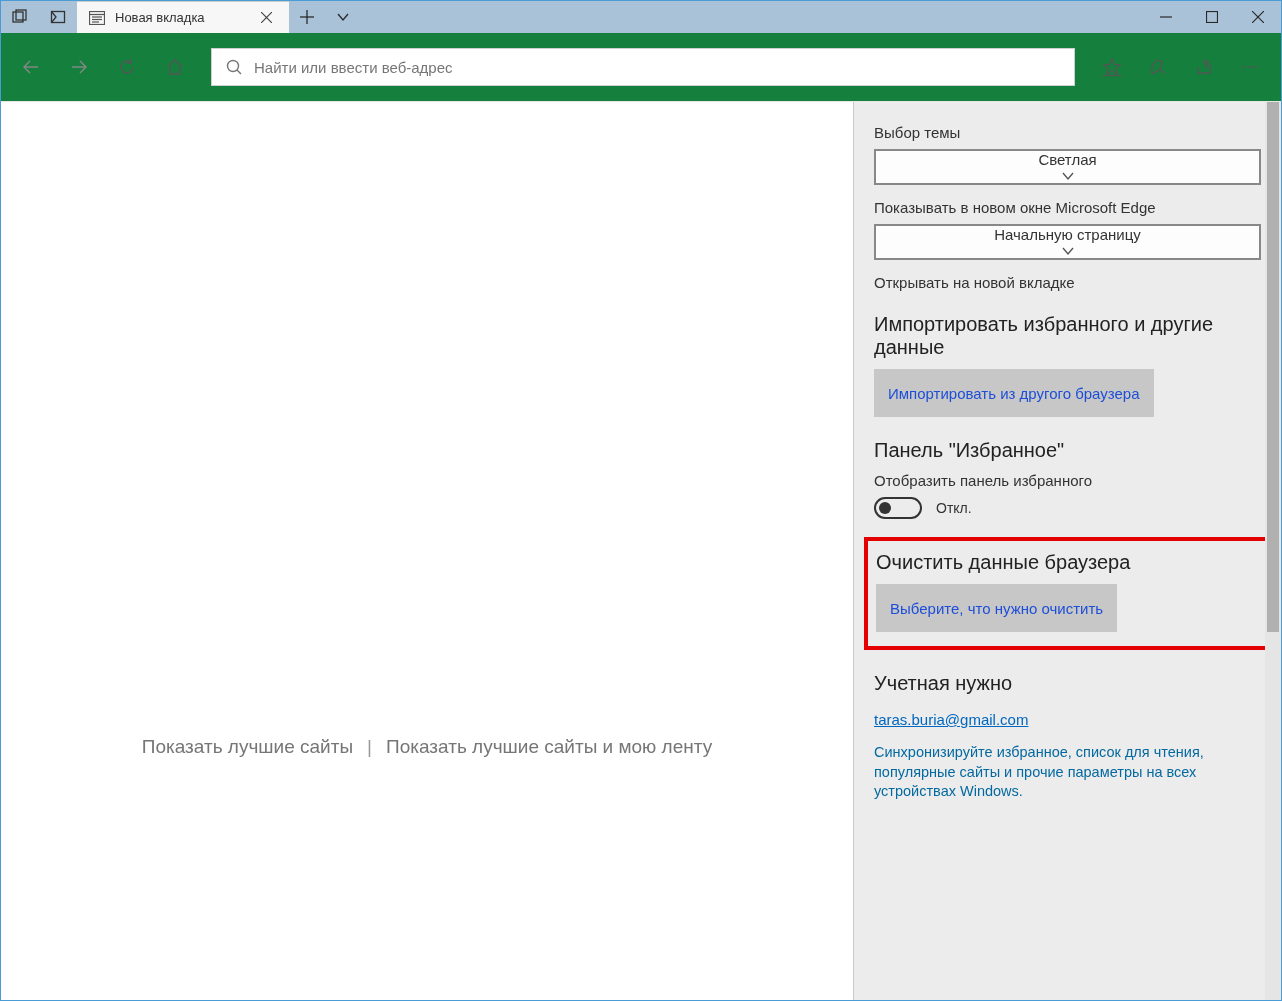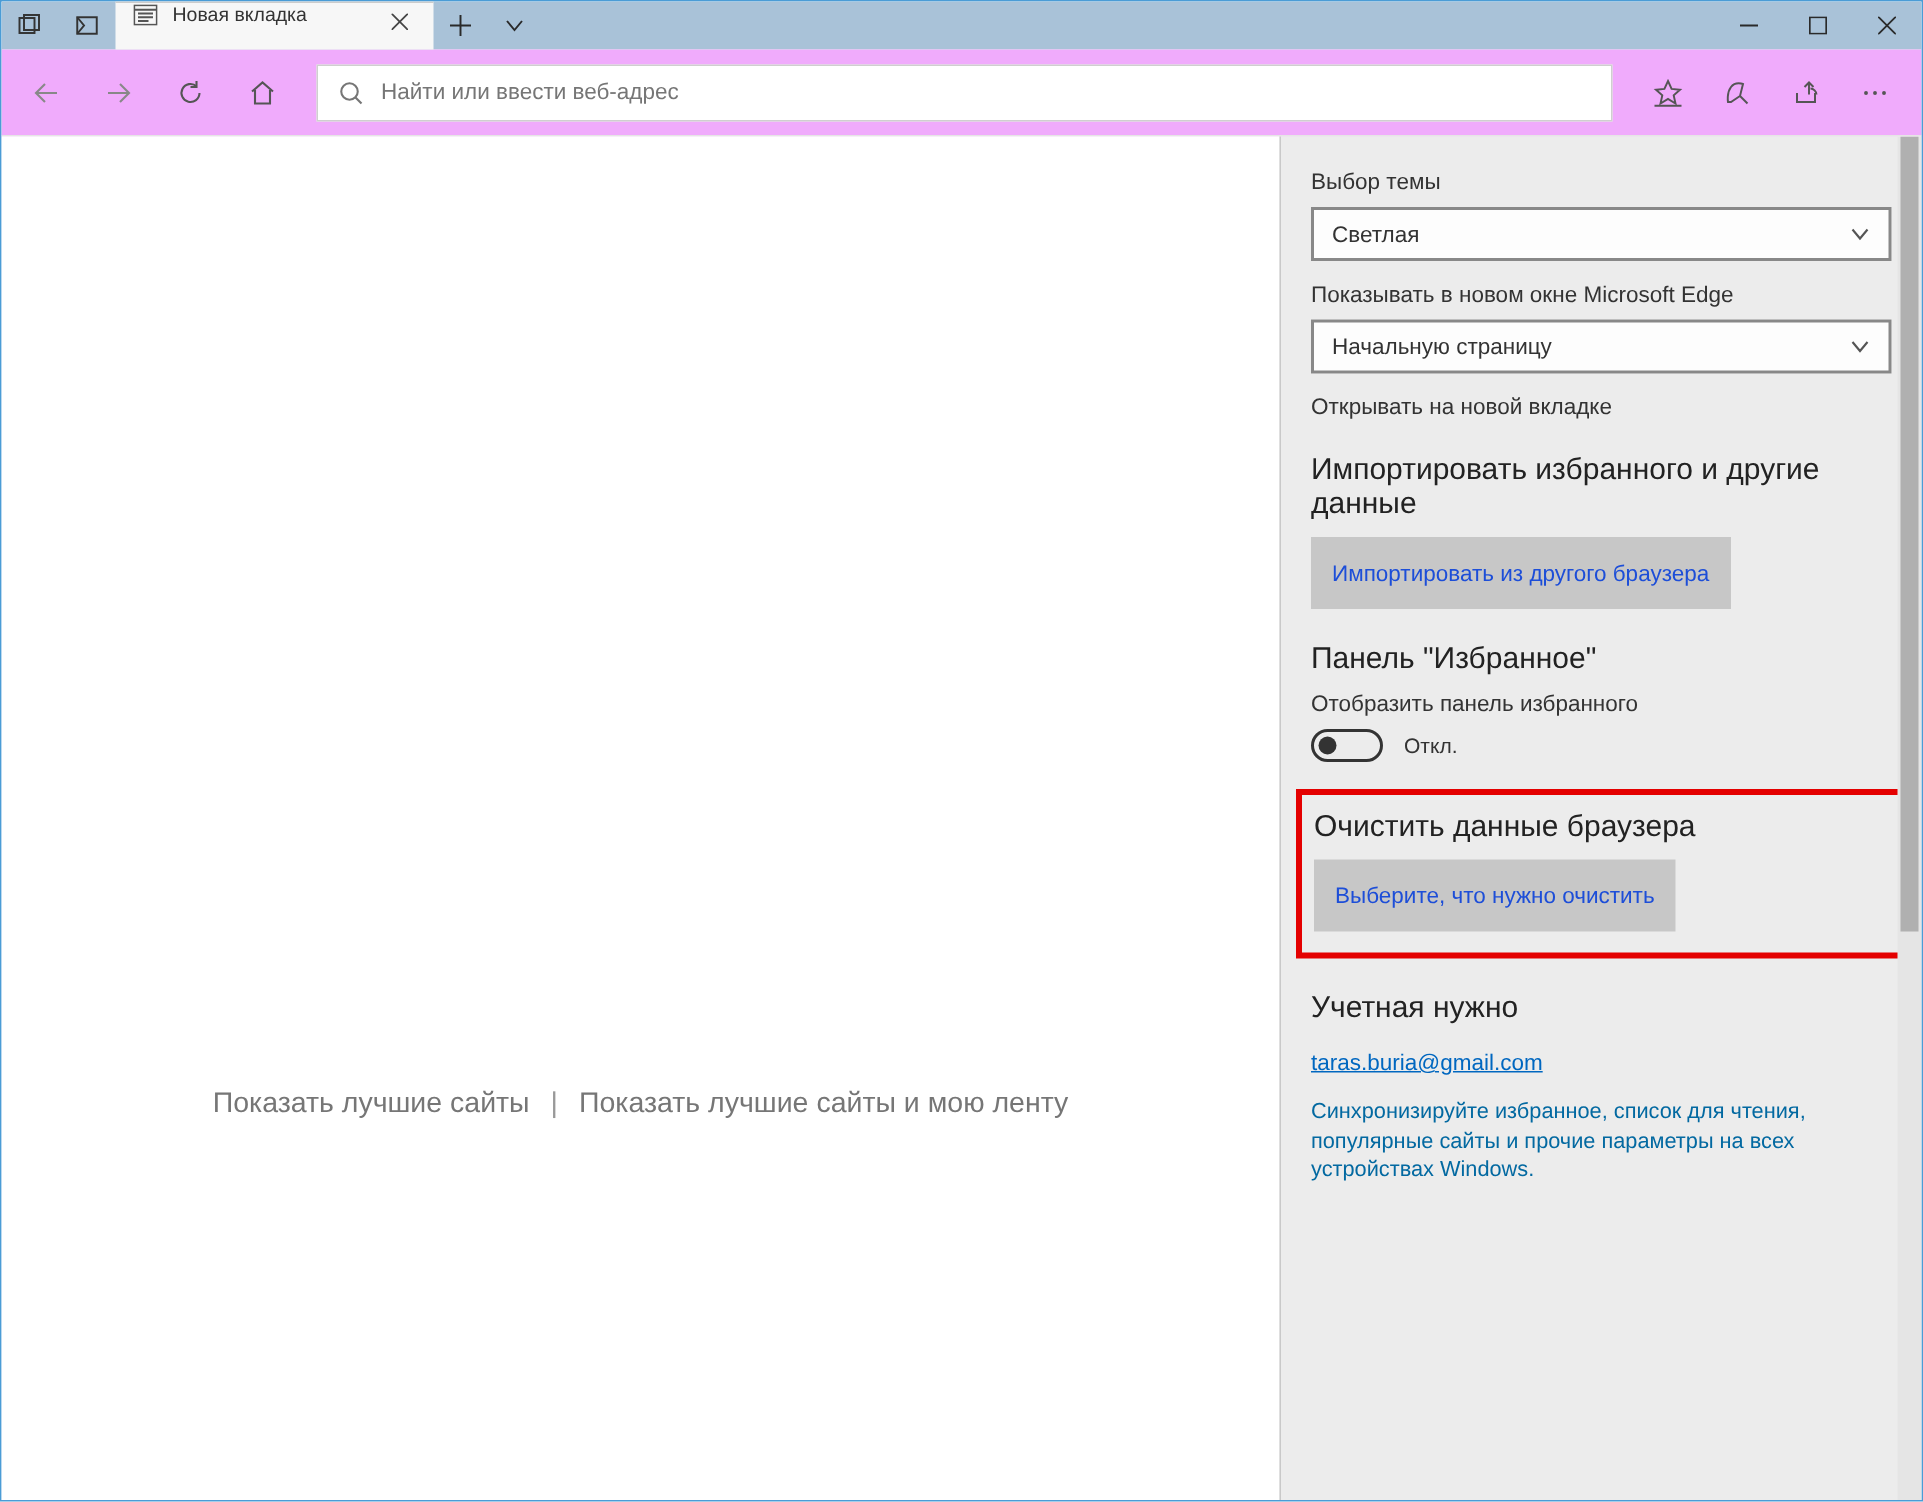--- a/index.html
+++ b/index.html
@@ -1,51 +1,51 @@
 <!DOCTYPE html>
 <html><head>
 <meta charset="utf-8">
 <style>
 * { margin: 0; padding: 0; box-sizing: border-box; font-family: "Segoe UI", Arial, sans-serif; }
 body { width: 1282px; height: 1001px; background: #fff; overflow: hidden; border: 1px solid #4a9cd6; }
 
 .titlebar { height: 32px; background: #a9c2d8; display: flex; align-items: stretch; }
 .titlebar-left { display: flex; align-items: center; }
 .titlebar-icon { width: 38px; height: 32px; display: flex; align-items: center; justify-content: center; color: #333; }
-.tab { height: 32px; background: #f7f7f7; display: flex; align-items: flex-start; padding: 0 10px 0 12px; gap: 10px; border-top: 1px solid #ccc; }
+.tab { height: 32px; background: #f7f7f7; display: flex; align-items: center; padding: 0 10px 0 12px; gap: 10px; border-top: 1px solid #ccc; }
 .tab .page-icon { width: 16px; height: 16px; display: flex; align-items: center; justify-content: center; }
 .tab-title { font-size: 13px; color: #333; margin-right: 40px; }
 .tab-close { width: 24px; height: 24px; display: flex; align-items: center; justify-content: center; color: #555; font-size: 14px; }
 .tab-actions { display: flex; align-items: center; }
 .tab-action { width: 36px; height: 32px; display: flex; align-items: center; justify-content: center; color: #2a2a2a; font-size: 16px; }
 .titlebar-right { margin-left: auto; display: flex; }
 .win-btn { width: 46px; height: 32px; display: flex; align-items: center; justify-content: center; color: #2a2a2a; }
 
-.toolbar { height: 58px; background: #f0abfc; display: flex; align-items: center; padding: 0 8px; gap: 4px; border-bottom: 1px solid #e5e5e5; }
+.toolbar { height: 69px; background: #15803d; display: flex; align-items: center; padding: 0 8px; gap: 4px; border-bottom: 1px solid #e5e5e5; }
 .nav-btn { width: 44px; height: 44px; display: flex; align-items: center; justify-content: center; color: #606060; border-radius: 2px; }
 .addressbar { flex: 1; height: 38px; border: 1px solid #cfcfcf; background: #fff; display: flex; align-items: center; padding: 0 14px; margin: 0 10px; }
 .addressbar .search-icon { color: #767676; margin-right: 12px; }
 .addressbar input { border: none; outline: none; font-size: 15px; color: #333; flex: 1; background: transparent; }
 .addressbar input::placeholder { color: #767676; }
 .toolbar-right { display: flex; }
 .toolbar-right .nav-btn { width: 46px; }
 
 .content { display: flex; height: calc(1001px - 32px - 58px - 2px); }
 .main { flex: 1; display: flex; align-items: center; justify-content: center; background: #fff; }
 .start-links { color: #767676; font-size: 19px; display: flex; align-items: center; gap: 14px; margin-top: 380px; }
 .start-links .divider { color: #999; }
 
 .panel { width: 428px; background: #ececec; border-left: 1px solid #c9c9c9; display: flex; flex-direction: column; position: relative; }
 .panel-header { height: 54px; display: flex; align-items: center; padding: 0 20px; border-bottom: 1px solid #c9c9c9; }
 .panel-title { font-size: 22px; color: #222; }
 .panel-close { margin-left: auto; width: 32px; height: 32px; display: flex; align-items: center; justify-content: center; color: #333; }
 .panel-body { padding: 18px 20px; overflow-y: hidden; flex: 1; position: relative; }
 .section-label { font-size: 15px; color: #333; margin-bottom: 8px; margin-top: 4px; }
 .h2 { font-size: 20px; color: #222; margin-top: 22px; margin-bottom: 10px; }
-.select { width: 100%; height: 36px; border: 2px solid #888; background: #fdfdfd; display: flex; align-items: center; padding: 0 12px; justify-content: space-between; font-size: 15px; color: #333; margin-bottom: 14px; }
+.select { width: 100%; height: 36px; border: 2px solid #888; background: #fdfdfd; display: flex; align-items: center; padding: 0 12px; justify-content: space-between; font-size: 15px; color: #333; margin-bottom: 14px; flex-direction: column; }
 .select .chev { color: #555; }
 .btn { display: inline-flex; align-items: center; height: 48px; padding: 0 14px; background: #c7c7c7; color: #1d4ed8; font-size: 15px; border: none; }
 .toggle-row { display: flex; align-items: center; gap: 14px; margin-top: 6px; }
 .toggle { width: 48px; height: 22px; border: 2px solid #333; border-radius: 11px; position: relative; background: #ececec; }
 .toggle .knob { width: 12px; height: 12px; background: #333; border-radius: 50%; position: absolute; left: 3px; top: 3px; }
 .toggle-label { font-size: 14px; color: #333; text-align: right; }
 .highlight { border: 4px solid #e40000; padding: 10px 8px 14px 8px; margin: 18px -10px 0 -10px; }
 .link { color: #0067c0; text-decoration: underline; font-size: 15px; margin-top: 6px; display: inline-block; }
 .desc { font-size: 14.5px; color: #0369a1; margin-top: 14px; line-height: 1.35; }
 .scrollbar { position: absolute; right: 0; top: 0; bottom: 0; width: 16px; background: #e5e5e5; }

